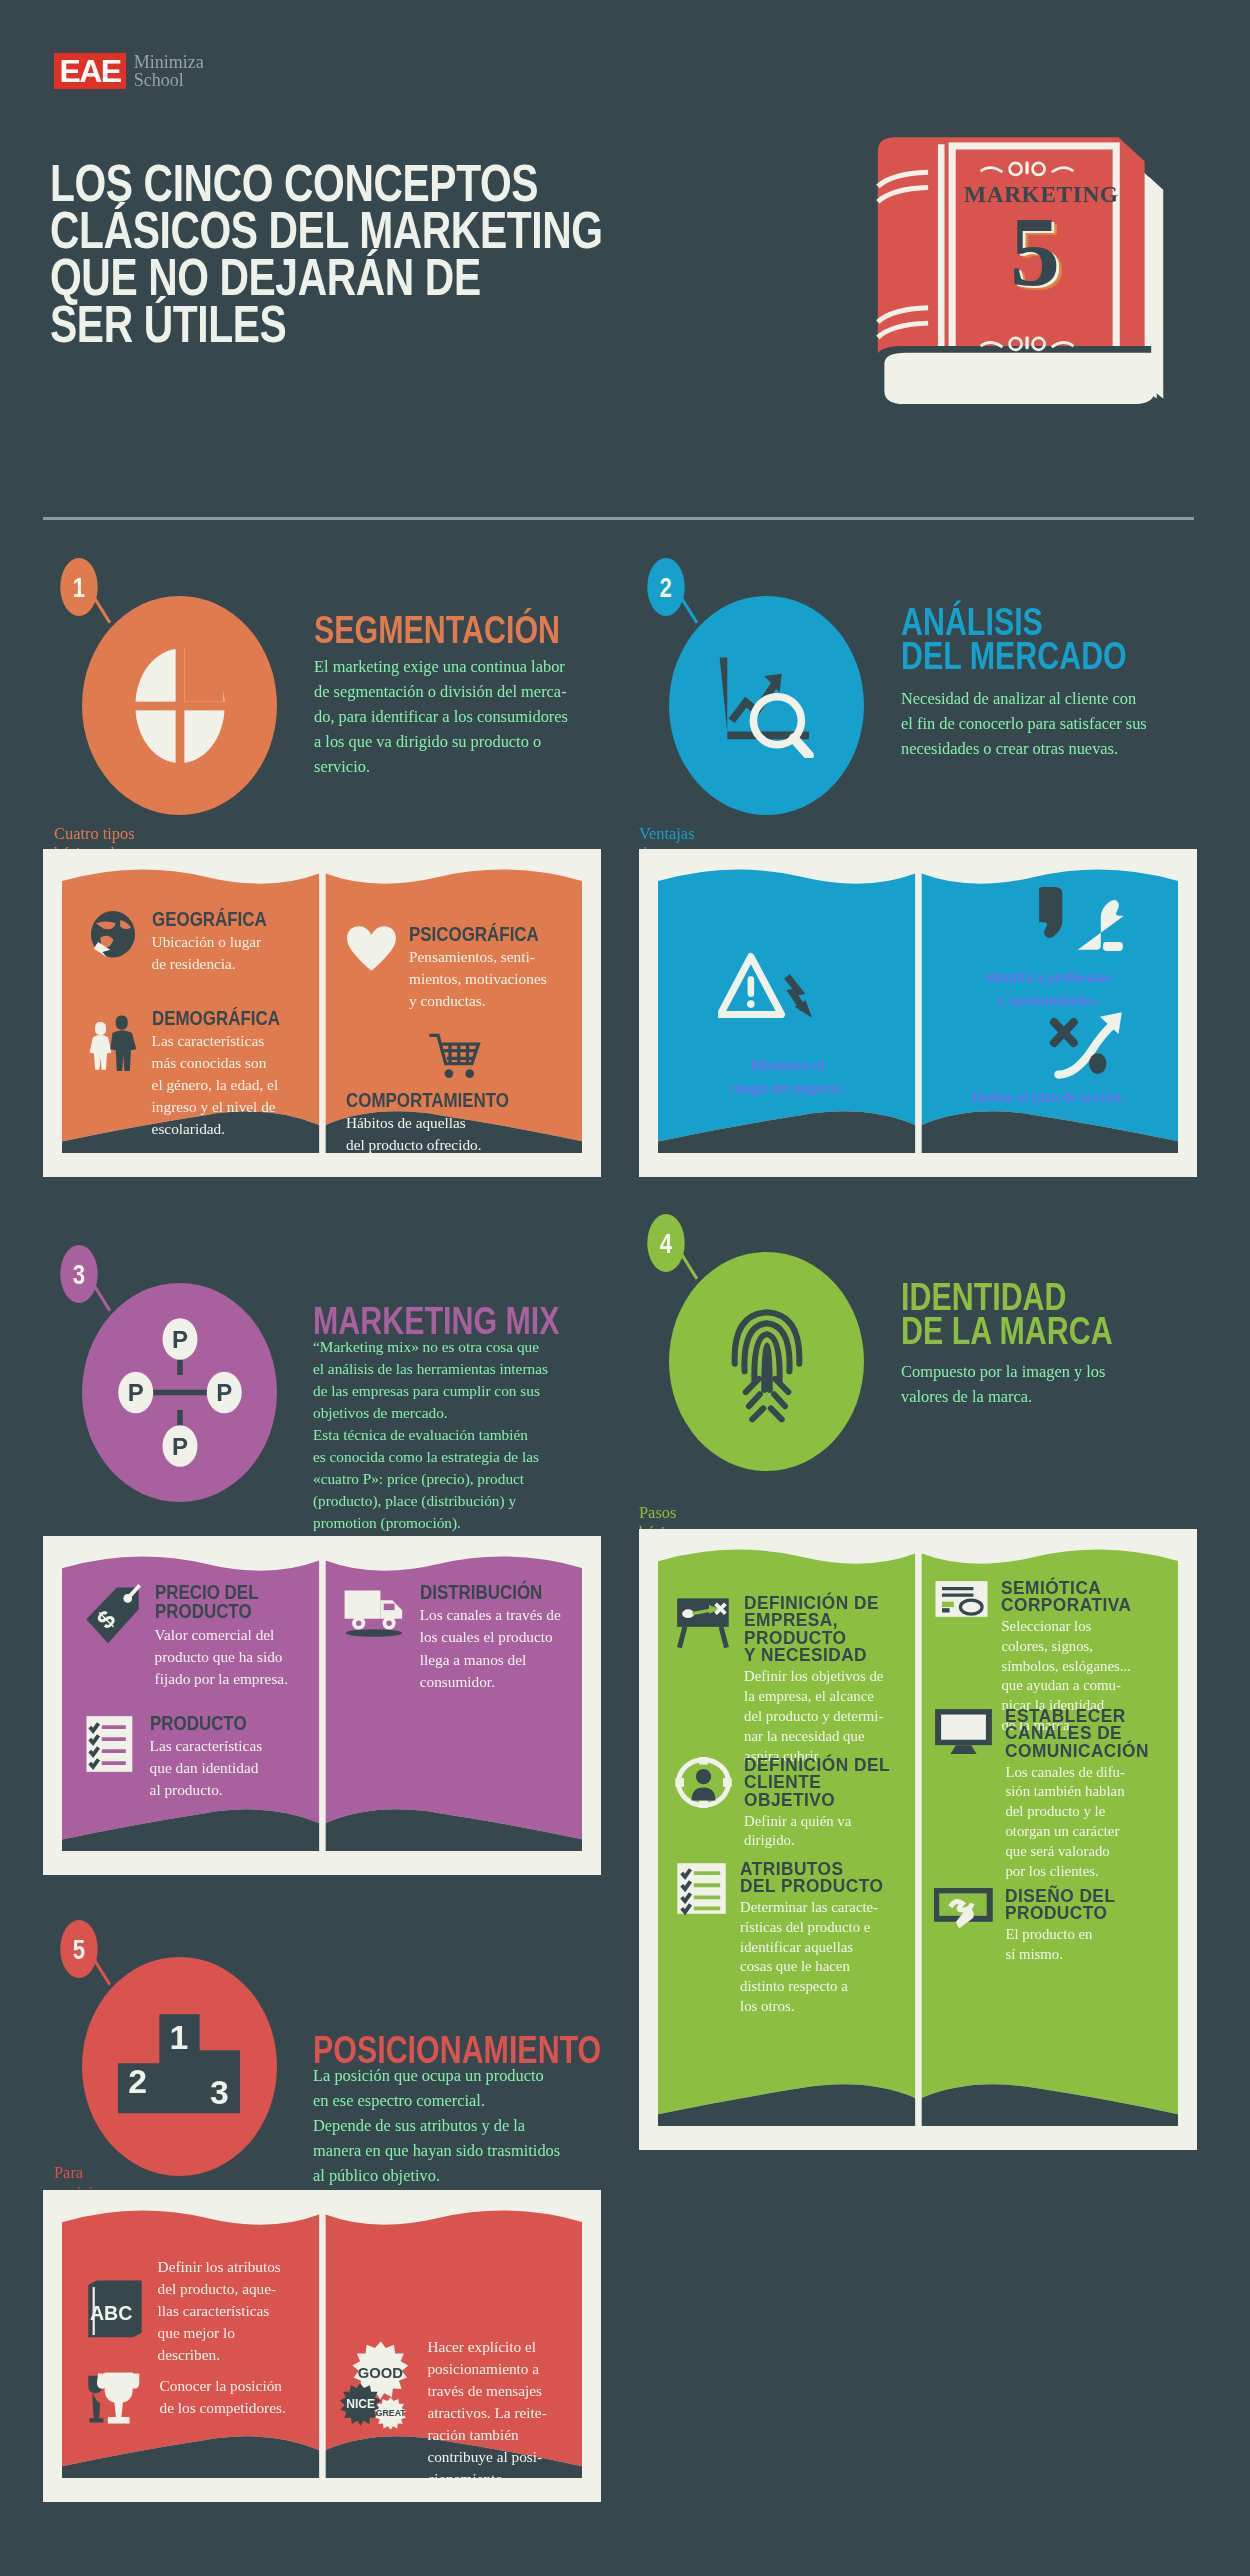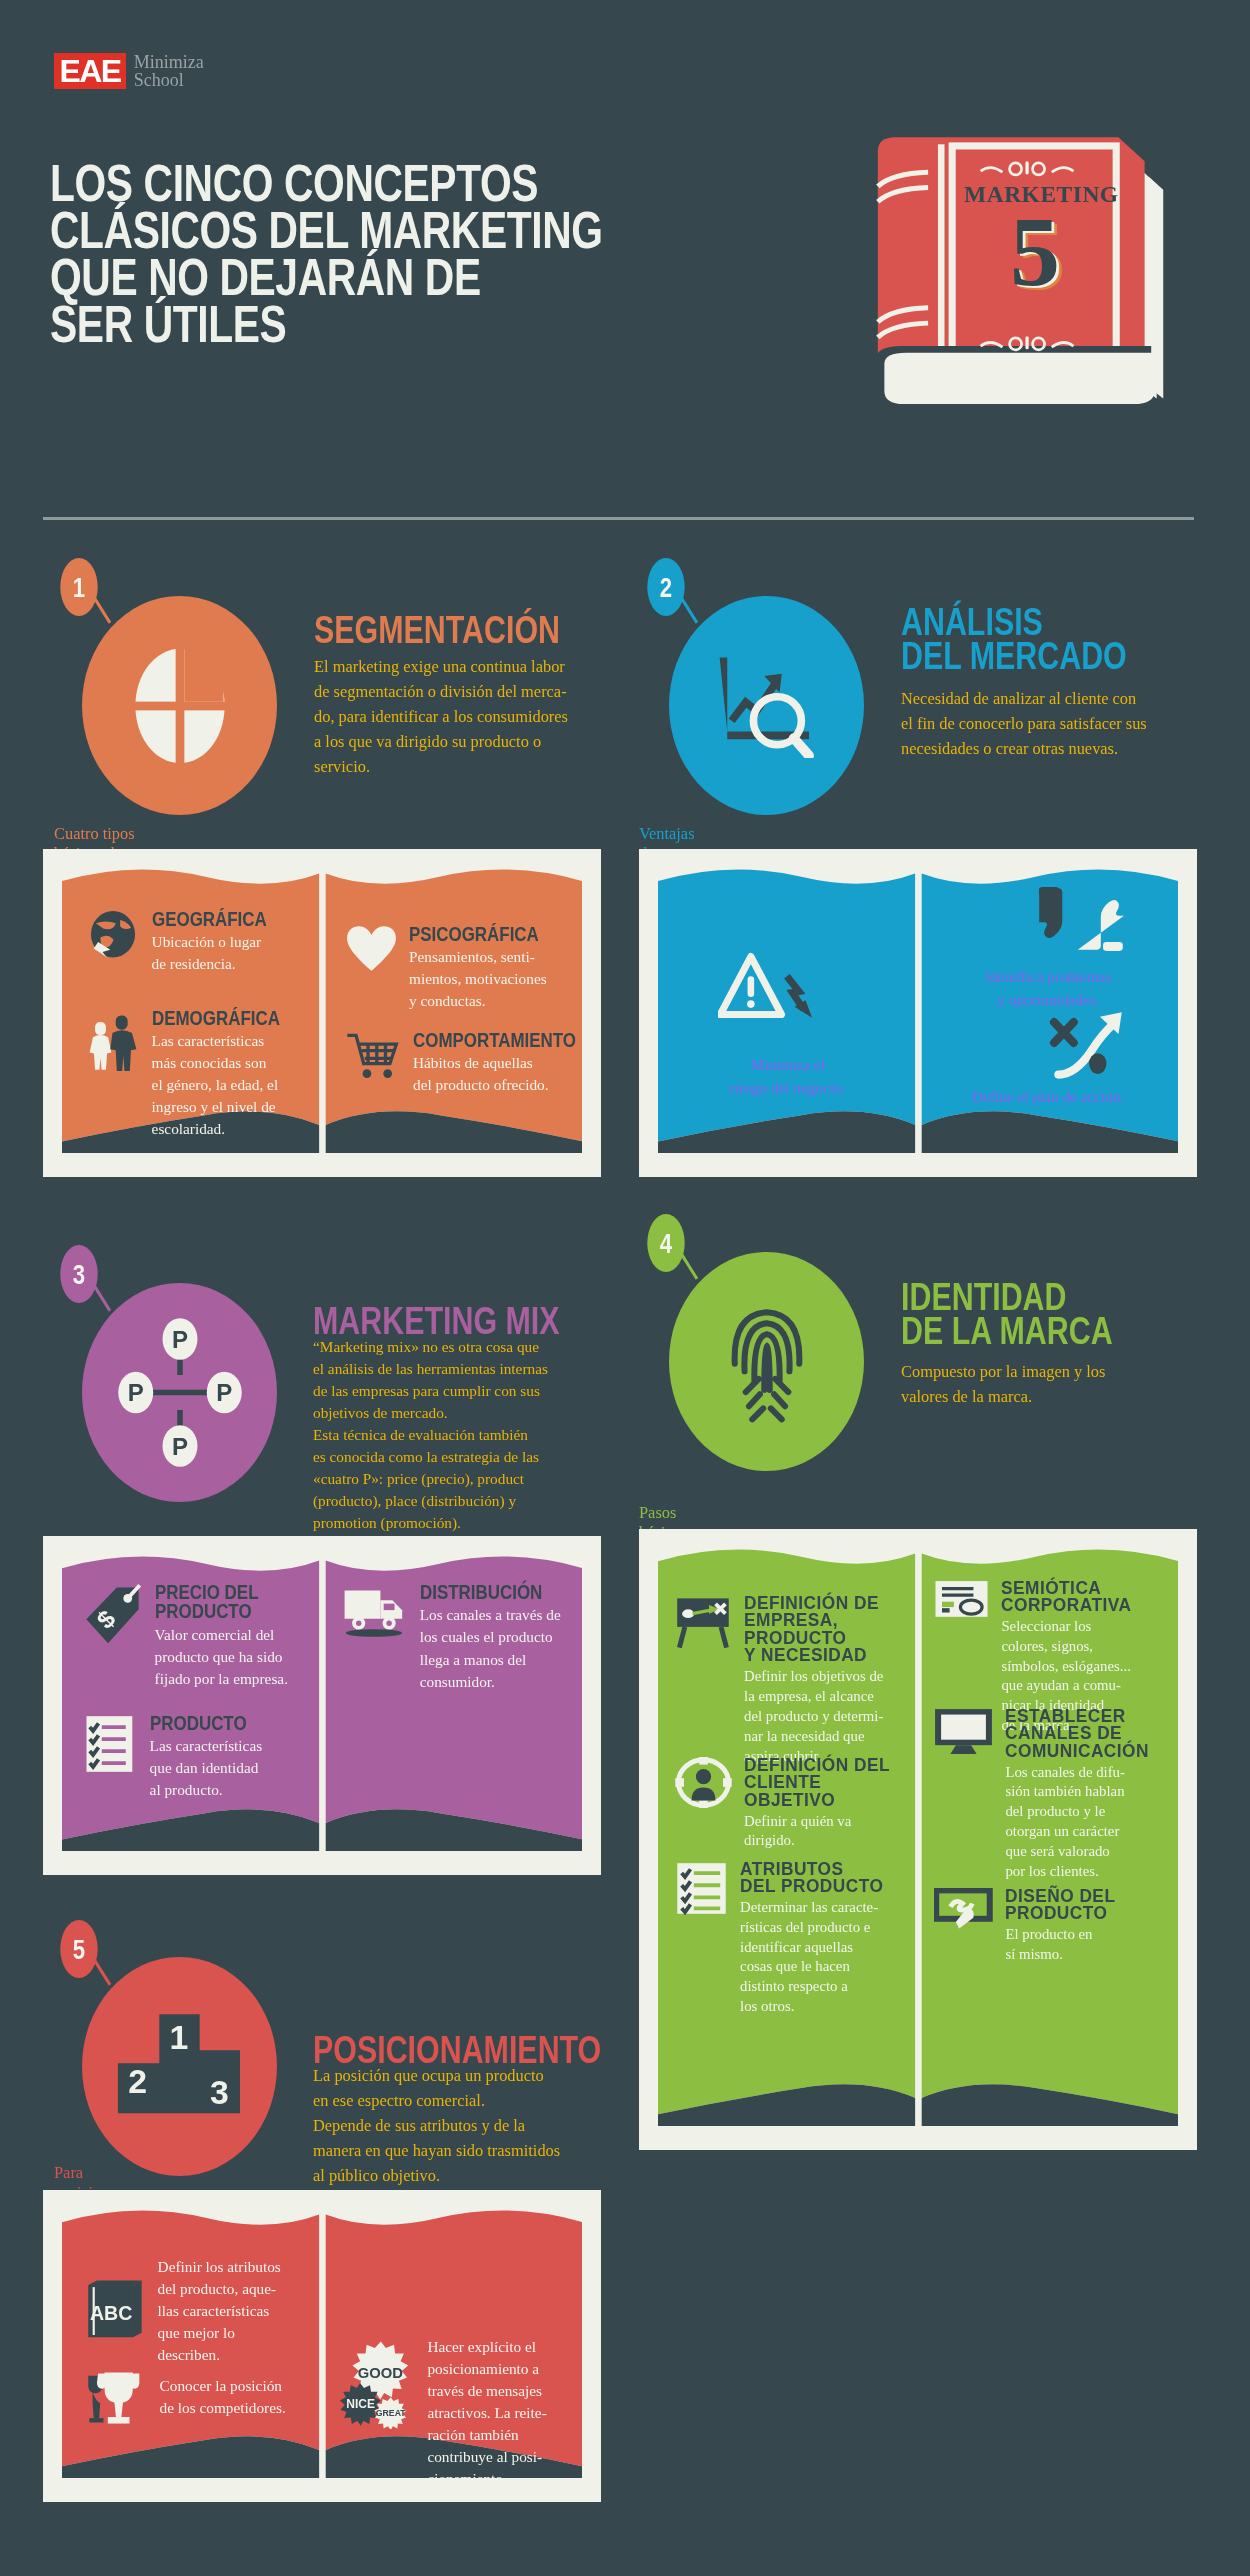--- a/index.html
+++ b/index.html
@@ -52,21 +52,21 @@
   .blob{position:absolute;width:195px;height:219px;border-radius:50%;z-index:1;
         display:flex;align-items:center;justify-content:center;}
   .sec-title{
     position:absolute;
     font-family:"Liberation Sans", sans-serif;font-weight:bold;
     font-size:38px;line-height:.92;letter-spacing:0px;
     transform:scaleX(.80);transform-origin:left top;
     text-transform:uppercase;white-space:pre-line;
   }
   .sec-body{
-    position:absolute;color:#eab308;font-size:16.4px;line-height:1.52;
+    position:absolute;color:#86efac;font-size:16.4px;line-height:1.52;
     font-family:"Liberation Serif", serif;white-space:pre-line;
   }
 
   
   .cap{position:absolute;font-size:16.4px;font-family:"Liberation Serif",serif;}
 
   
   .bookpanel{position:absolute;background:#f0f2ea;box-sizing:border-box;padding:0;}
   .bookpanel .pages{position:absolute;inset:18.6px 18.6px 24px 18.6px;overflow:hidden;}
   .bookpanel svg.shape{position:absolute;left:0;top:0;width:100%;height:100%;}
@@ -234,21 +234,21 @@
                 <path d="M47 84 C10 52 2 36 2 24 C2 10 12 2 24 2 C33 2 42 8 47 18 C52 8 61 2 70 2 C82 2 92 10 92 24 C92 36 84 52 47 84 Z" fill="#f0f2ea"></path>
               </svg>
             </span>
             <span class="txt">
               <h4 class="dark">PSICOGRÁFICA</h4>
               <p class="cream">Pensamientos, senti-
 mientos, motivaciones
 y conductas.</p>
             </span>
           </div>
-          <div class="item" style="left:24px;top:163px;width:219px;">
+          <div class="item" style="left:24px;top:163px;width:219px;flex-direction:column;">
             <span class="ico">
               <svg width="55" height="48" viewBox="0 0 100 88">
                 <g stroke="#36474d" stroke-width="6" fill="none">
                   <path d="M2 8 h16 l14 52 h48 l12 -36 h-70"></path>
                   <path d="M28 36 h60 M34 50 h50"></path>
                   <path d="M40 24 v36 M56 24 v36 M72 24 v34"></path>
                 </g>
                 <circle cx="38" cy="78" r="8" fill="#36474d"></circle>
                 <circle cx="76" cy="78" r="8" fill="#36474d"></circle>
               </svg>

